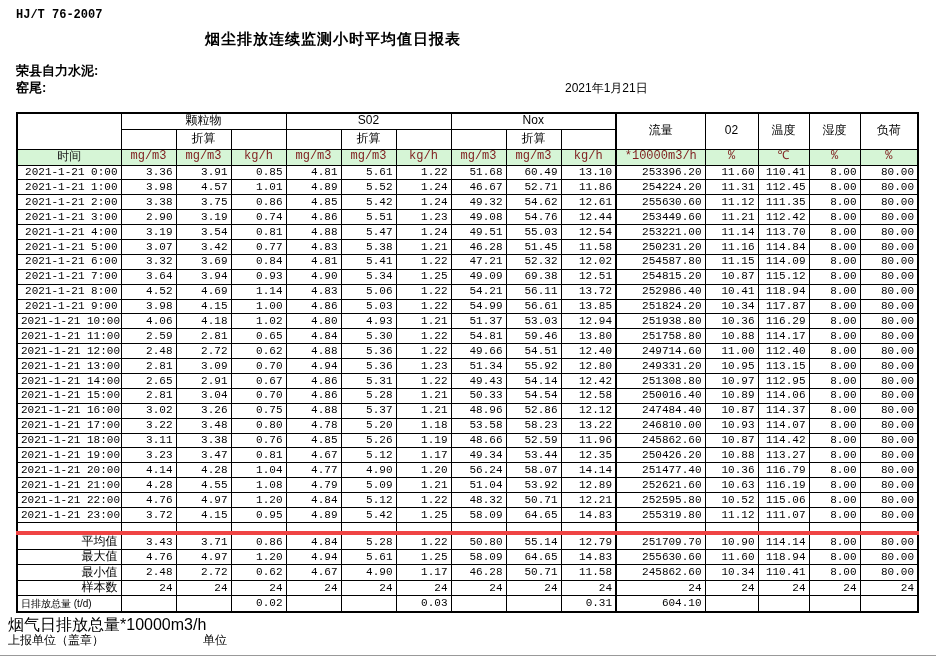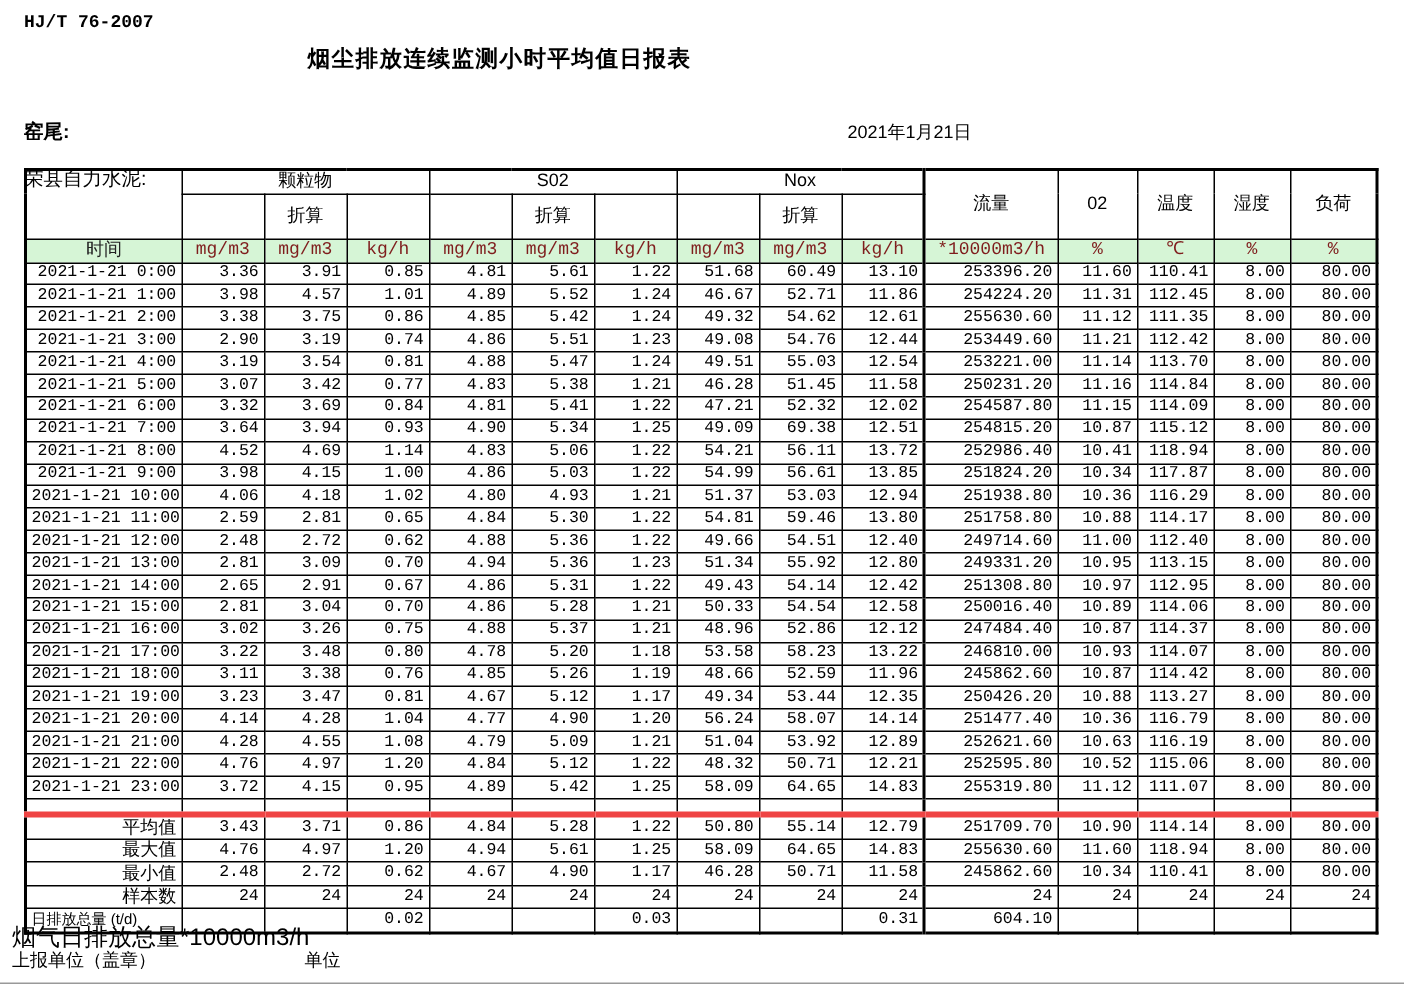--- a/index.html
+++ b/index.html
@@ -4,21 +4,21 @@
 <style>
   * { box-sizing: border-box; }
   html,body { margin:0; padding:0; }
   body {
     width:936px; height:658px; background:#fff; position:relative;
     font-family:"Liberation Sans", sans-serif; color:#000; overflow:hidden;
   }
   .abs { position:absolute; white-space:nowrap; }
   .std-code   { left:16px;  top:8px;  font-weight:bold; font-size:12px; font-family:"Liberation Mono","DejaVu Sans Mono",monospace; }
   .title      { left:205px; top:30px; font-weight:bold; font-size:15px; letter-spacing:1px; }
-  .company    { left:16px;  top:62px; font-weight:normal; font-size:13px;margin-top:48px; }
+  .company    { left:16px;  top:62px; font-weight:bold; font-size:13px; }
   .location   { left:16px;  top:79px; font-weight:bold; font-size:13px; }
   .date       { left:565px; top:80px; font-size:12px; }
 
   table.report {
     position:absolute; left:16px; top:112px; width:901px;
     border-collapse:collapse; table-layout:fixed;
     border:2px solid #000;
   }
   .report th, .report td {
     border:1px solid #000; padding:0 3px; overflow:hidden; white-space:nowrap;
@@ -27,21 +27,21 @@
   .report th { font-weight:normal; text-align:center; font-size:12px; }
   .green { background:#d6f5d6; }
   .unit  { font-family:"Liberation Mono","DejaVu Sans Mono",monospace; font-size:11px; color:#7f1d1d; text-align:center; }
   .time-head { font-size:13px; color:#222; }
   td.num   { text-align:right; font-family:"Liberation Mono","DejaVu Sans Mono",monospace; }
   td.tcell { text-align:right; font-family:"Liberation Mono","DejaVu Sans Mono",monospace;margin-left:38px; }
   td.sumlabel   { text-align:right; font-size:12px; }
   td.totallabel { text-align:left;  font-size:10px; }
   .flow { border-left:2px solid #000 !important; }
 
-  tr.h1 { height:16px; } tr.h2 { height:30px;margin-left:44px; } tr.h3 { height:16px;margin-top:44px; }
+  tr.h1 { height:16px; } tr.h2 { height:20px;margin-left:44px; } tr.h3 { height:16px;margin-top:44px; }
   tbody.data tr { height:14.9px; }
   tr.spacer { height:11px; }
   tbody.summary tr { height:15.3px; }
   tbody.summary tr:first-child td { border-top:4px solid #ef4444; }
   tr.total { height:16px; }
 
   .flue-note   { left:8px;   top:615px; font-size:16px; }
   .report-unit { left:8px;   top:632px; font-size:12px; }
   .unit-label  { left:203px; top:632px; font-size:12px; }
   .bottom-line { left:0; top:655px; width:936px; height:1px; background:#999; }

